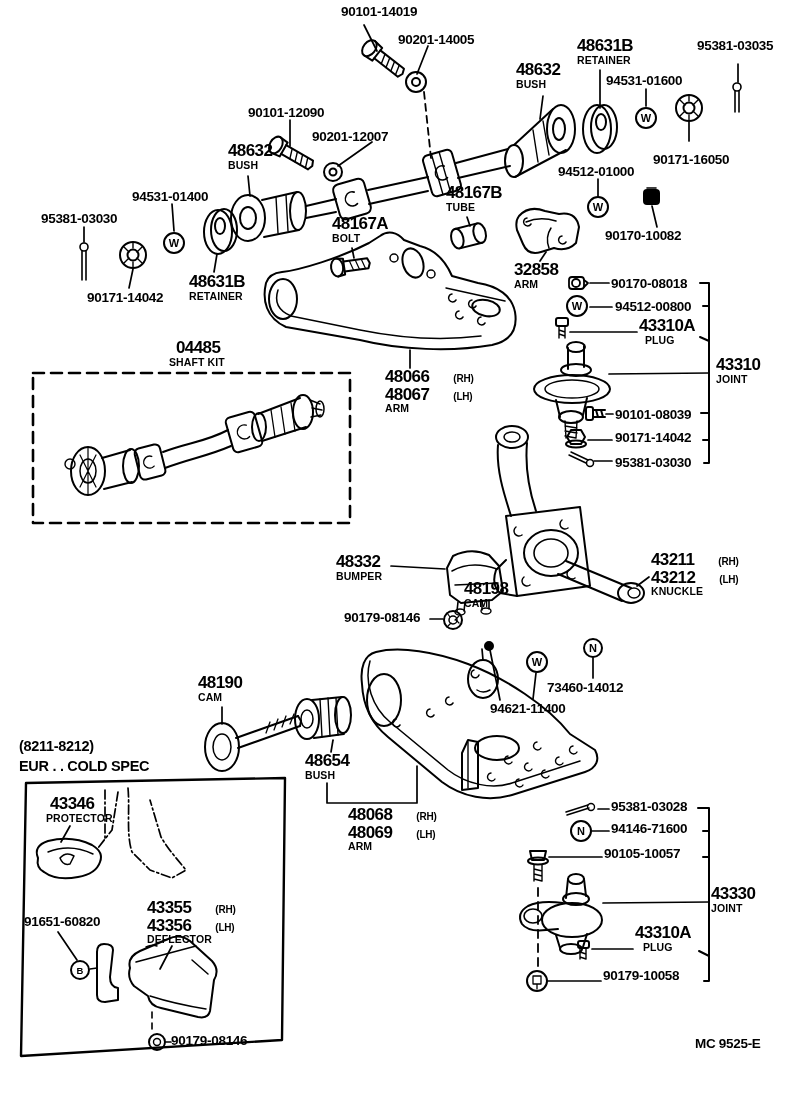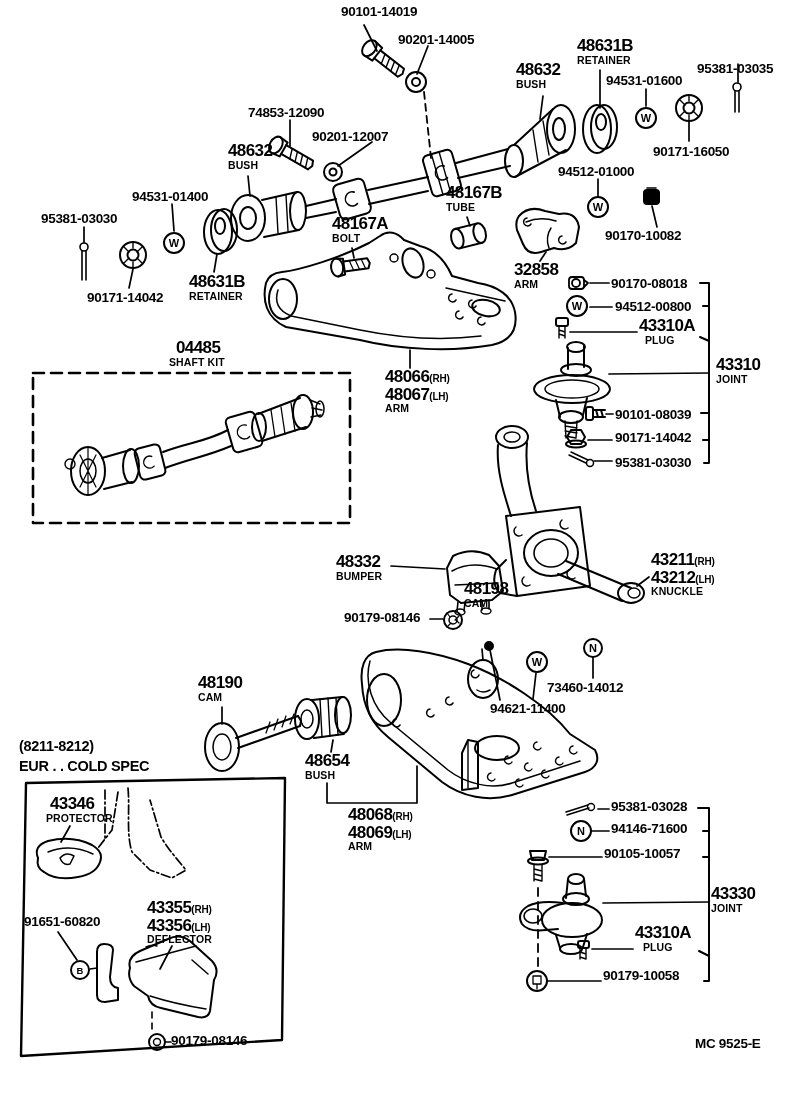--- a/index.html
+++ b/index.html
@@ -6,21 +6,21 @@
   .page{position:relative;width:800px;height:1098px;background:#ffffff;overflow:hidden;
         font-family:"Liberation Sans",sans-serif;color:#000;}
   svg.art{position:absolute;left:0;top:0;}
   svg.art *{vector-effect:non-scaling-stroke;}
   .lbl{position:absolute;font-weight:700;white-space:nowrap;letter-spacing:-0.3px;}
   .line{display:block;line-height:1.04;}
   .pn{font-size:13.5px;}
   .pn14{font-size:14.5px;}
   .big{font-size:17px;letter-spacing:-0.6px;}
   .sub{font-size:10.5px;letter-spacing:0.1px;}
-  .side{font-size:10px;letter-spacing:-0.2px;}
+  .side{font-size:10px;letter-spacing:-0.2px;padding-left:24px;}
   .glyph{font:700 11px "Liberation Sans",sans-serif;fill:#000;stroke:none;}
   .glyph9{font:700 9.5px "Liberation Sans",sans-serif;fill:#000;stroke:none;}
 </style>
 </head>
 <body>
 
 <div class="page">
 
 <svg class="art" width="800" height="1098" viewBox="0 0 800 1098" fill="none" stroke="#000" stroke-width="2" stroke-linecap="round" stroke-linejoin="round">
 
@@ -398,24 +398,24 @@
 <div class="lbl pn" style="left:398px;top:32px"><span>90201-14005</span></div>
 <div class="lbl" style="left:516px;top:61px">
   <span class="line big">48632</span>
   <span class="line sub">BUSH</span>
 </div>
 <div class="lbl" style="left:577px;top:37px">
   <span class="line big">48631B</span>
   <span class="line sub">RETAINER</span>
 </div>
 <div class="lbl pn" style="left:606px;top:73px"><span>94531-01600</span></div>
-<div class="lbl pn" style="left:697px;top:61px"><span>95381-03035</span></div>
-<div class="lbl pn" style="left:653px;top:144px"><span>90171-16050</span></div>
+<div class="lbl pn" style="left:697px;top:38px"><span>95381-03035</span></div>
+<div class="lbl pn" style="left:653px;top:152px"><span>90171-16050</span></div>
 <div class="lbl pn" style="left:558px;top:164px"><span>94512-01000</span></div>
-<div class="lbl pn" style="left:248px;top:105px"><span>74853-12090</span></div>
+<div class="lbl pn" style="left:248px;top:105px"><span>90101-12090</span></div>
 <div class="lbl pn" style="left:312px;top:129px"><span>90201-12007</span></div>
 <div class="lbl" style="left:228px;top:142px">
   <span class="line big">48632</span>
   <span class="line sub">BUSH</span>
 </div>
 <div class="lbl pn" style="left:132px;top:189px"><span>94531-01400</span></div>
 <div class="lbl pn" style="left:41px;top:211px"><span>95381-03030</span></div>
 <div class="lbl pn" style="left:87px;top:290px"><span>90171-14042</span></div>
 <div class="lbl" style="left:189px;top:273px">
   <span class="line big">48631B</span>

